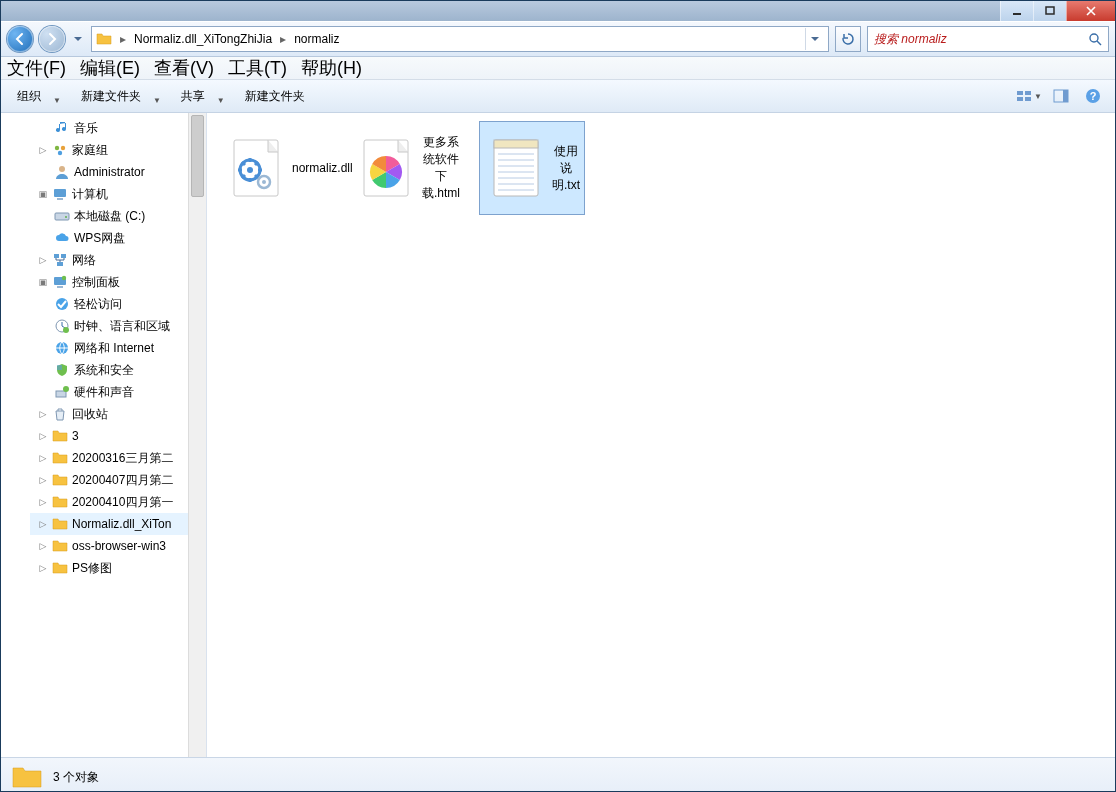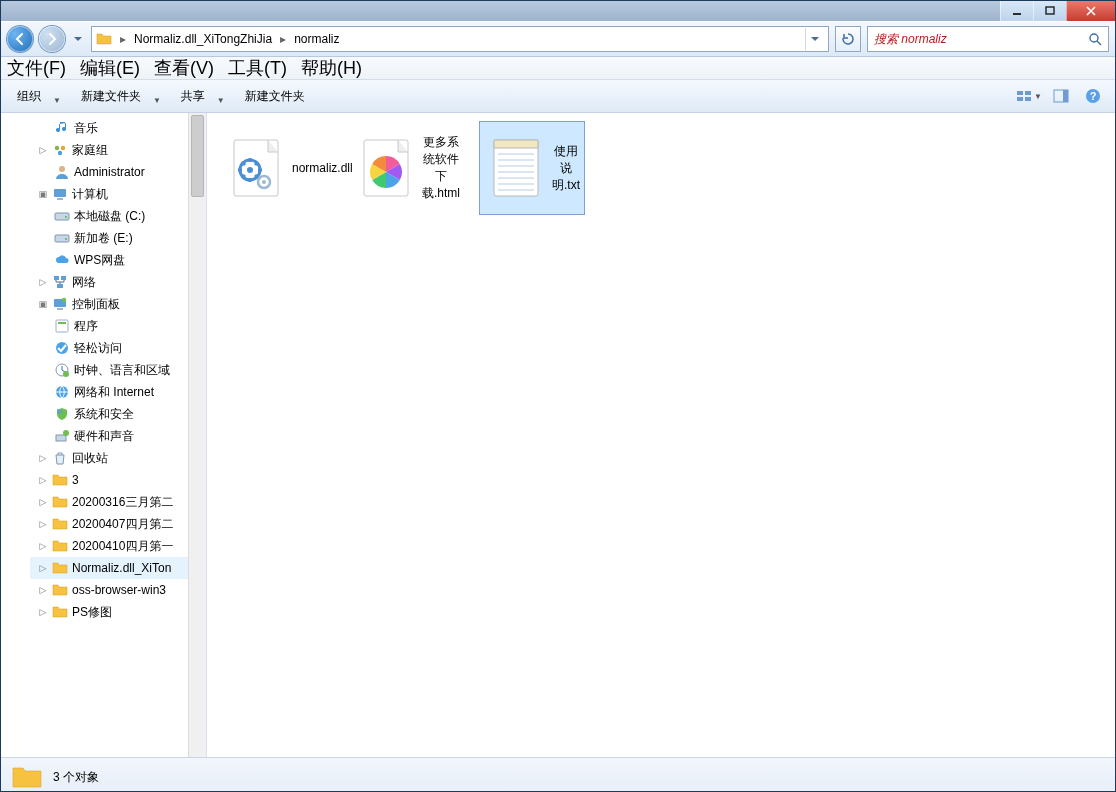--- a/index.html
+++ b/index.html
@@ -212,27 +212,20 @@
           </div>
           <div class="node l1">
             <svg class="ico" viewBox="0 0 16 16">
               <rect x="1" y="5" width="14" height="7" rx="1" fill="#c9d6e5" stroke="#7f97b2"></rect>
               <circle cx="12" cy="9" r="1" fill="#5fae4e"></circle>
             </svg>
             <span>本地磁盘 (C:)</span>
           </div>
           <div class="node l1">
             <svg class="ico" viewBox="0 0 16 16">
-              <rect x="1" y="5" width="14" height="7" rx="1" fill="#c9d6e5" stroke="#7f97b2"></rect>
-              <circle cx="12" cy="9" r="1" fill="#5fae4e"></circle>
-            </svg>
-            <span>新加卷 (E:)</span>
-          </div>
-          <div class="node l1">
-            <svg class="ico" viewBox="0 0 16 16">
               <path d="M5 11a3 3 0 0 1 0-6 4 4 0 0 1 7 1 2.5 2.5 0 0 1 0 5z" fill="#4aa3e8"></path>
             </svg>
             <span>WPS网盘</span>
           </div>
           <div class="node l0">
             <span class="exp">▷</span>
             <svg class="ico" viewBox="0 0 16 16">
               <rect x="2" y="2" width="5" height="4" fill="#5d9fd6"></rect>
               <rect x="9" y="2" width="5" height="4" fill="#5d9fd6"></rect>
               <rect x="5" y="10" width="6" height="4" fill="#5d9fd6"></rect>
@@ -241,27 +234,20 @@
             <span>网络</span>
           </div>
           <div class="node l0">
             <span class="exp">▣</span>
             <svg class="ico" viewBox="0 0 16 16">
               <rect x="2" y="3" width="12" height="8" rx="1" fill="#5d9fd6"></rect>
               <rect x="5" y="12" width="6" height="2" fill="#9bb8d4"></rect>
               <circle cx="12" cy="4" r="2.2" fill="#6fbf4e"></circle>
             </svg>
             <span>控制面板</span>
-          </div>
-          <div class="node l1">
-            <svg class="ico" viewBox="0 0 16 16">
-              <rect x="2" y="2" width="12" height="12" rx="1" fill="#fff" stroke="#9bb0c8"></rect>
-              <rect x="4" y="4" width="8" height="2" fill="#6fbf4e"></rect>
-            </svg>
-            <span>程序</span>
           </div>
           <div class="node l1">
             <svg class="ico" viewBox="0 0 16 16">
               <circle cx="8" cy="8" r="6" fill="#4aa3e8"></circle>
               <path d="M4 8l3 3 5-6" stroke="#fff" stroke-width="2" fill="none"></path>
             </svg>
             <span>轻松访问</span>
           </div>
           <div class="node l1">
             <svg class="ico" viewBox="0 0 16 16">

